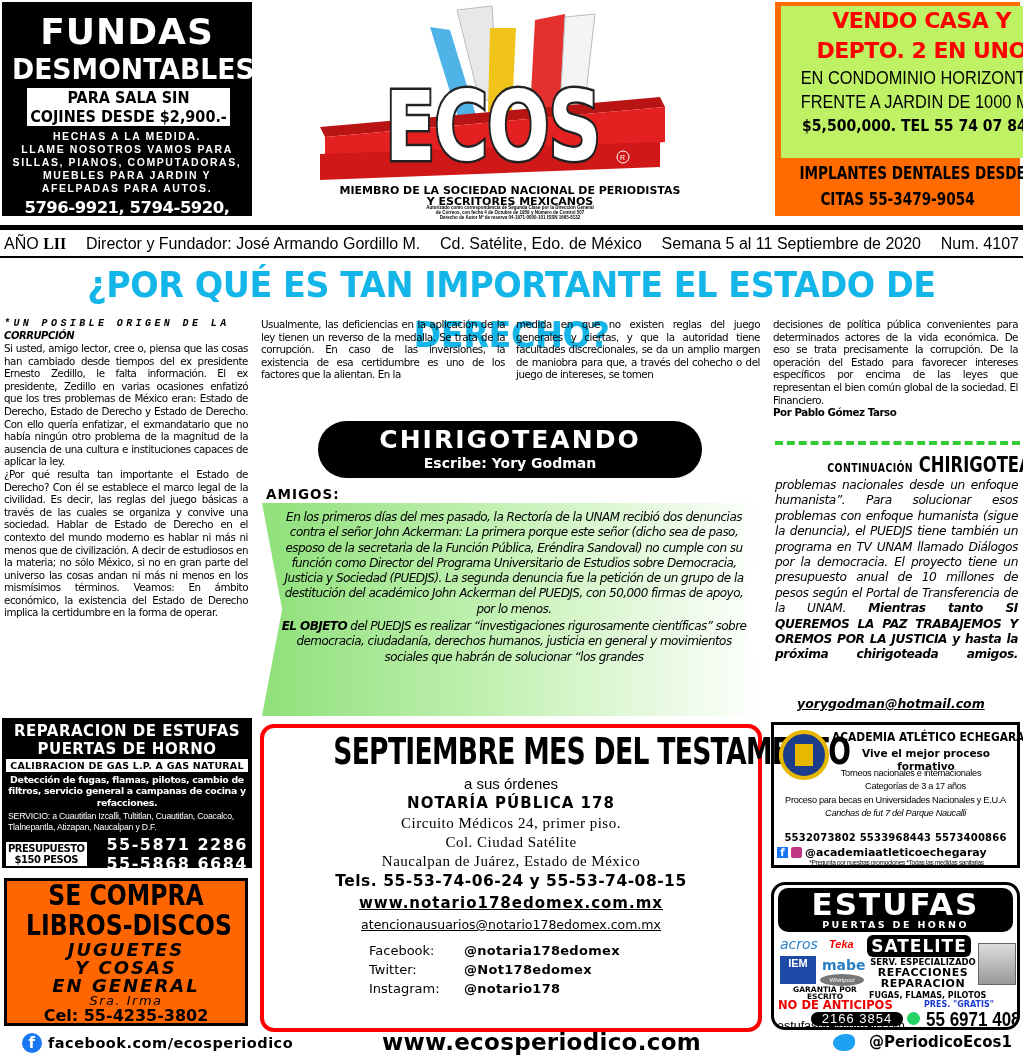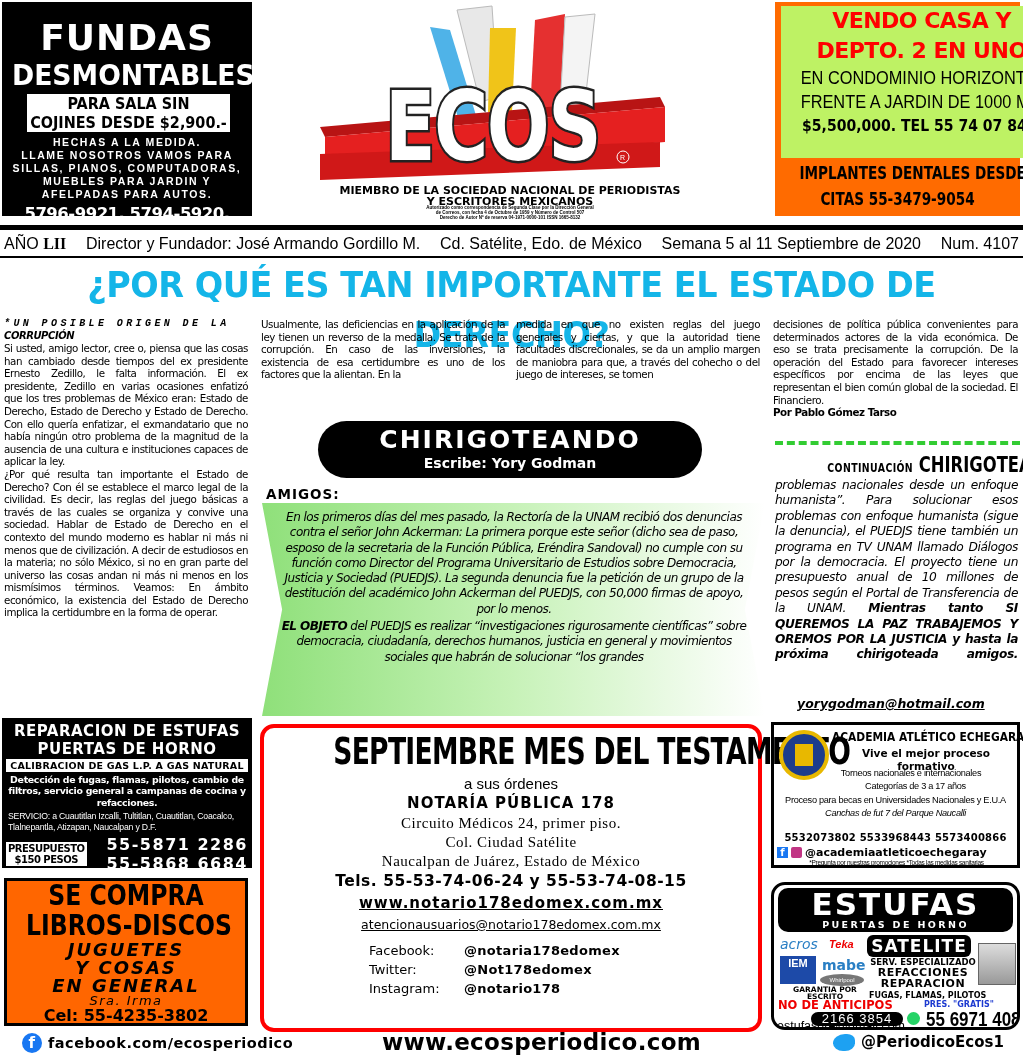--- a/index.html
+++ b/index.html
@@ -2,21 +2,21 @@
 <html><head>
 <meta charset="utf-8">
 <style>
   *{box-sizing:border-box;margin:0;padding:0;}
   html,body{width:1023px;height:1063px;background:#fff;overflow:hidden;}
   body{position:relative;font-family:"Liberation Sans",sans-serif;color:#000;}
   .abs{position:absolute;}
 
   
   #ad-fundas{left:2px;top:2px;width:250px;height:214px;background:#000;color:#fff;text-align:center;}
-  #ad-fundas .t1{font-family:"DejaVu Sans",sans-serif;font-weight:bold;font-size:36px;line-height:40px;letter-spacing:1px;margin-top:16px;}
+  #ad-fundas .t1{font-family:"DejaVu Sans",sans-serif;font-weight:bold;font-size:36px;line-height:40px;letter-spacing:1px;margin-top:10px;}
   #ad-fundas .t2{font-family:"DejaVu Sans",sans-serif;font-weight:bold;font-size:29px;line-height:34px;transform:scaleX(.92);}
   #ad-fundas .box{background:#fff;color:#000;margin:2px 22px 0 25px;padding:0 2px;font-family:"DejaVu Sans Condensed","DejaVu Sans",sans-serif;font-weight:bold;line-height:19px;}
   #ad-fundas .box div{font-size:16px;}
   #ad-fundas .small{font-size:10.5px;letter-spacing:1.6px;line-height:13px;font-weight:bold;margin-top:4px;}
   #ad-fundas .phones{font-family:"DejaVu Sans",sans-serif;font-weight:bold;font-size:16.5px;line-height:22px;margin-top:2px;letter-spacing:-.5px;}
 
   
   #logo{left:320px;top:2px;width:380px;height:220px;}
   #logo .members{position:absolute;left:0;top:183px;width:380px;text-align:center;font-weight:bold;font-size:11px;line-height:11px;font-family:"DejaVu Sans",sans-serif;}
   #logo .fine{position:absolute;left:0;top:203px;width:380px;text-align:center;font-size:4.5px;line-height:5px;font-weight:bold;}
@@ -128,21 +128,21 @@
   #ad-estufas .pres{position:absolute;left:150px;top:115px;font-family:"DejaVu Sans",sans-serif;font-weight:bold;font-size:8px;color:#1d3ad0;white-space:nowrap;}
   #ad-estufas .tel1{position:absolute;left:37px;top:127px;width:92px;height:14px;background:#000;color:#fff;border-radius:7px;font-size:13px;line-height:14px;text-align:center;letter-spacing:1px;}
   #ad-estufas .wa{position:absolute;left:133px;top:127px;width:13px;height:13px;border-radius:50%;background:#25d366;}
   #ad-estufas .mail{position:absolute;left:3px;top:135px;font-size:12.5px;line-height:13px;white-space:nowrap;}
   #ad-estufas .tel2{position:absolute;left:152px;top:124px;font-family:"Liberation Sans Narrow","Liberation Sans",sans-serif;font-weight:bold;font-size:20px;line-height:20px;white-space:nowrap;transform:scaleX(.85);transform-origin:left;}
 
   
   #footer-fb{left:22px;top:1033px;display:flex;align-items:center;gap:6px;font-family:"DejaVu Sans",sans-serif;font-weight:bold;font-size:14.5px;letter-spacing:.5px;}
   .fb-circle{width:20px;height:20px;border-radius:50%;background:#1877f2;color:#fff;font-weight:bold;font-size:15px;line-height:21px;text-align:center;}
   #footer-web{left:382px;top:1029px;font-family:"DejaVu Sans",sans-serif;font-weight:bold;font-size:23px;letter-spacing:.3px;}
-  #footer-tw{left:833px;top:1033px;display:flex;align-items:center;gap:6px;font-family:"DejaVu Sans",sans-serif;font-weight:bold;font-size:15px;}
+  #footer-tw{left:833px;top:1033px;display:flex;align-items:center;gap:14px;font-family:"DejaVu Sans",sans-serif;font-weight:bold;font-size:15px;}
   .tw-bird{width:22px;height:17px;background:#1da1f2;border-radius:60% 40% 50% 50%;}
 </style>
 </head>
 <body>
 
 <div id="ad-fundas" class="abs">
   <div class="t1">FUNDAS</div>
   <div class="t2">DESMONTABLES</div>
   <div class="box">
     <div>PARA SALA SIN</div>

